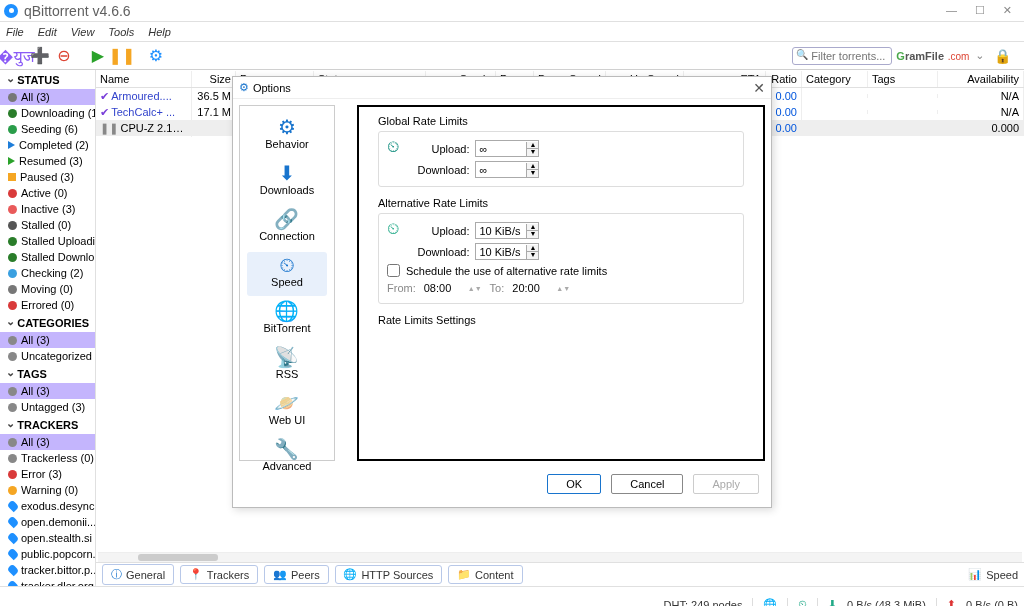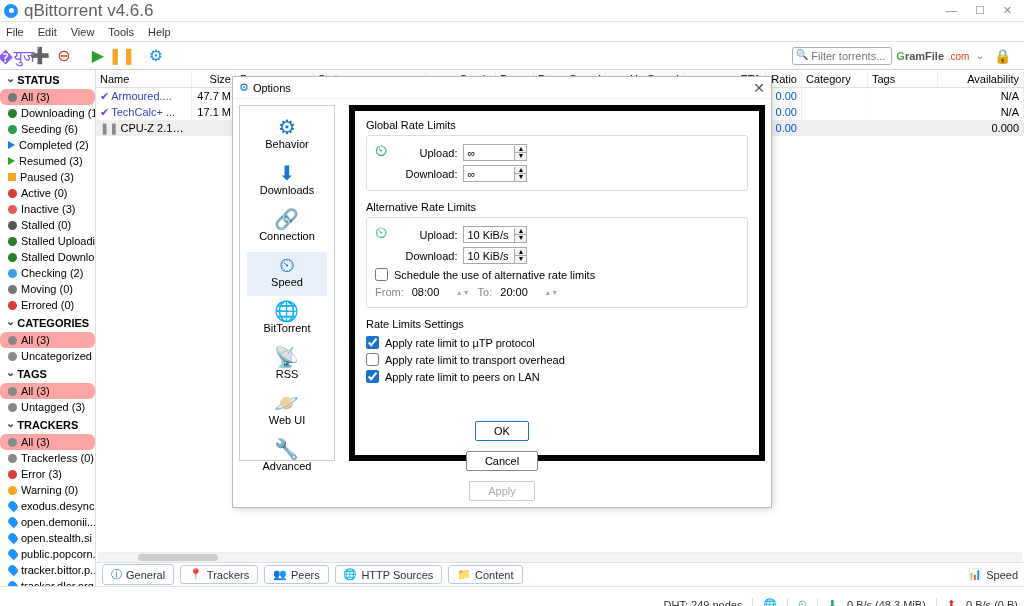--- a/index.html
+++ b/index.html
@@ -1,40 +1,40 @@
 <!DOCTYPE html>
 <html><head>
 <meta charset="utf-8">
 <style>
 * { box-sizing: border-box; margin: 0; padding: 0; font-family: 'Segoe UI', Tahoma, sans-serif; font-size: 11px; }
 body { background: #f0f0f0; width: 1024px; height: 606px; overflow: hidden; position: relative; }
 .titlebar { height: 22px; background: #fff; display: flex; align-items: center; padding: 0 4px; border-bottom: 1px solid #e0e0e0; }
 .titlebar .app-icon { width: 14px; height: 14px; background: #1e90ff; border-radius: 50%; margin-right: 6px; display: flex; align-items: center; justify-content: center; }
 .titlebar .app-icon::after { content: ""; width: 5px; height: 5px; background: #fff; border-radius: 50%; }
-.titlebar .title { color: #606060; font-size: 17px; }
+.titlebar .title { color: #606060; font-size: 14px; }
 .win-controls { margin-left: auto; display: flex; gap: 18px; padding-right: 8px; color: #888; font-size: 12px;}
-.menubar { height: 20px; background: #fff; display: flex; align-items: center; padding: 0 6px; gap: 14px; border-bottom: 1px solid #e0e0e0; color: #333;}
+.menubar { height: 20px; background: #fff; display: flex; align-items: center; padding: 0 6px; gap: 14px; border-bottom: 1px solid #e0e0e0; color: #333; font-style: italic;}
 .menubar span { cursor: default; }
 .toolbar { height: 28px; background: #fff; display: flex; align-items: center; padding: 0 6px; gap: 4px; border-bottom: 1px solid #d0d0d0;}
 .tool-btn { width: 20px; height: 20px; display: flex; align-items: center; justify-content: center; font-size: 16px; }
 .search-area { margin-left: auto; display: flex; align-items: center; gap: 4px;}
 .search-box { border: 1px solid #aac; border-radius: 3px; padding: 2px 4px 2px 18px; width: 100px; position: relative; background:#fff;}
 .search-box::before { content: "🔍"; position: absolute; left: 3px; top: 1px; font-size: 10px; color: #1874cd;}
 .search-box input { border: none; outline: none; width: 100%; font-size: 11px; color:#444;}
 .logo { font-size: 13px; font-weight: bold;}
 .logo .g { color: #4aa84a; } .logo .rest { color: #555; } .logo .com { color: #d43; font-size: 10px; font-weight: normal;}
 .lock { color: #f5a623; font-size: 14px; margin: 0 6px;}
 .dropdown-arrow{ color:#888; margin-left:2px;}
 
 .main { display: flex; height: 516px; background:#fff;}
 .sidebar { width: 96px; border-right: 1px solid #e0e0e0; overflow: hidden; background:#fff;}
 .side-section-h { font-weight: bold; padding: 3px 6px; display:flex; align-items:center;}
 .side-section-h::before { content:"⌄"; display:inline-block; transform:translateY(-1px); margin-right:2px; color:#444;}
 .side-item { display: flex; align-items: center; padding: 2px 6px 2px 8px; gap: 4px; white-space: nowrap; overflow: hidden; text-overflow: ellipsis; cursor:default;}
-.side-item.sel { background: #fca5a5; border-radius: 6px; }
+.side-item.sel { background: #c4b5fd; }
 .dot { width: 9px; height: 9px; border-radius: 50%; flex-shrink: 0; }
 .tri { width:0; height:0; border-top:4px solid transparent; border-bottom:4px solid transparent; border-left:7px solid; flex-shrink:0;}
 .sq { width:8px; height:8px; flex-shrink:0;}
 .pin { width:8px; height:10px; border-radius: 4px 4px 4px 0; transform: rotate(-45deg); flex-shrink:0; margin-left:1px;}
 
 .content { flex: 1; display: flex; flex-direction: column; overflow:hidden;}
 .grid-header { display: flex; background: #fff; border-bottom: 1px solid #e0e0e0; height: 18px; align-items:center;}
 .col { padding: 2px 4px; border-right: 1px solid #eee; overflow: hidden; text-overflow: ellipsis; white-space: nowrap;}
 .c-name{width:96px;} .c-size{width:44px; text-align:right;} .c-prog{width:78px;} .c-stat{width:112px;}
 .c-seeds{width:70px; text-align:right;} .c-peers{width:38px;} .c-down{width:72px; text-align:right;}
@@ -62,37 +62,37 @@
 
 .modal { position:absolute; left:232px; top:76px; width:540px; height:432px; background:#fff; border:1px solid #bbb; box-shadow: 2px 2px 8px rgba(0,0,0,0.15);}
 .modal-title { height:22px; display:flex; align-items:center; padding:0 6px; border-bottom:1px solid #eee;}
 .modal-title .opt-ic{ color:#1874cd; margin-right:4px;}
 .modal-close{ margin-left:auto; font-size:14px; color:#555; cursor:pointer;}
 .modal-body{ display:flex; height:368px;}
 .modal-nav{ width:96px; border:1px solid #ccc; margin:6px; display:flex; flex-direction:column; align-items:center; padding-top:8px; gap:2px;}
 .nav-item{ width:80px; text-align:center; padding:2px 0 8px 0; font-size:11px;}
 .nav-item.sel{ background:#e8f0fb; border-radius:3px;}
 .nav-icon{ font-size:20px; color:#1874cd; height:22px; display:flex; align-items:center; justify-content:center;}
-.modal-pane{ flex:1; border:6px solid #000000; margin:6px 6px 6px 8px; padding:8px 11px; overflow:auto;}
+.modal-pane{ flex:1; border:2px solid #000000; margin:6px 6px 6px 16px; padding:8px 19px; overflow:auto;}
 .group-title{ font-size:11px; padding-bottom:4px;}
 .group{ border:1px solid #ddd; border-radius:3px; padding:6px 8px; margin-bottom:10px;}
 .form-row{ display:flex; align-items:center; gap:6px; padding:2px 0;}
 .form-row label{ width:60px; text-align:right;}
 .spinner{ display:flex; align-items:center; border:1px solid #aaa; height:17px;}
 .spinner input{ border:none; outline:none; width:50px; padding:0 3px; font-size:11px;}
 .spinner .arrows{ width:12px; display:flex; flex-direction:column; border-left:1px solid #aaa;}
 .spinner .arrows span{ height:7px; line-height:6px; text-align:center; font-size:7px; border-bottom:1px solid #aaa; background:#f4f4f4;}
 .spinner .arrows span:last-child{border-bottom:none;}
 .gauge-ic{ color:#0a8a7a; font-size:16px; margin-right:4px;}
 .chk-row{ display:flex; align-items:center; gap:6px; padding:2px 0;}
 .chk-row input[type=checkbox]{ accent-color:#1874cd; width:13px; height:13px;}
 .time-row{ display:flex; align-items:center; gap:8px; color:#888; padding:3px 0;}
 .time-row .tm{ border:none; background:transparent; width:36px;}
 .select-faux{ border:none; background:transparent; color:#888; padding:0 14px 0 2px; position:relative;}
-.modal-buttons{ height:34px; display:flex; align-items:center; justify-content:flex-end; gap:10px; padding:0 12px;flex-direction:column;}
+.modal-buttons{ height:34px; display:flex; align-items:center; justify-content:flex-end; gap:10px; padding:0 12px;}
 .btn{ border:1px solid #888; background:#fff; padding:3px 18px; border-radius:2px; font-size:11px;}
 .btn.primary{ border-color:#1874cd;}
 .btn.disabled{ color:#aaa; border-color:#ccc;}
 </style>
 </head>
 <body>
 
 <div class="titlebar">
   <div class="app-icon"></div>
   <span class="title">qBittorrent v4.6.6</span>
@@ -273,21 +273,21 @@
       <div class="col c-up">Up Speed</div>
       <div class="col c-eta">ETA</div>
       <div class="col c-ratio">Ratio</div>
       <div class="col c-cat">Category</div>
       <div class="col c-tags">Tags</div>
       <div class="col c-avail">Availability</div>
     </div>
     <div id="grid-body" style="flex:1;">
         <div class="grid-row ">
     <div class="col c-name link"><span class="chk">✔</span>Armoured....</div>
-    <div class="col c-size">47.7 M</div>
+    <div class="col c-size">36.5 M</div>
     <div class="col c-prog"></div>
           <div class="col c-stat"></div>
           <div class="col c-seeds"></div>
     <div class="col c-peers"></div>
           <div class="col c-down"></div>
           <div class="col c-up"></div>
           <div class="col c-eta"></div>
     <div class="col c-ratio ratio-blue">0.00</div>
     <div class="col c-cat"></div>
           <div class="col c-tags"></div>
@@ -460,34 +460,20 @@
           <span>From:</span>
           <input class="tm" value="08:00" style="">
             <span style="font-size:7px;color:#aaa">▲▼</span>
           <span>To:</span>
           <input class="tm" value="20:00" style="">
             <span style="font-size:7px;color:#aaa">▲▼</span>
         </div>
       </div>
 
       <div class="group-title">Rate Limits Settings</div>
-      <div>
-        <div class="chk-row">
-            <input type="checkbox" checked="" style="">
-            <span>Apply rate limit to µTP protocol</span>
-          </div>
-        <div class="chk-row">
-            <input type="checkbox" style="">
-            <span>Apply rate limit to transport overhead</span>
-          </div>
-        <div class="chk-row">
-            <input type="checkbox" checked="" style="">
-            <span>Apply rate limit to peers on LAN</span>
-          </div>
-      </div>
     </div>
   </div>
   <div class="modal-buttons">
     <button class="btn primary">OK</button>
     <button class="btn">Cancel</button>
     <button class="btn disabled">Apply</button>
   </div>
 </div>
 
 </body></html>

